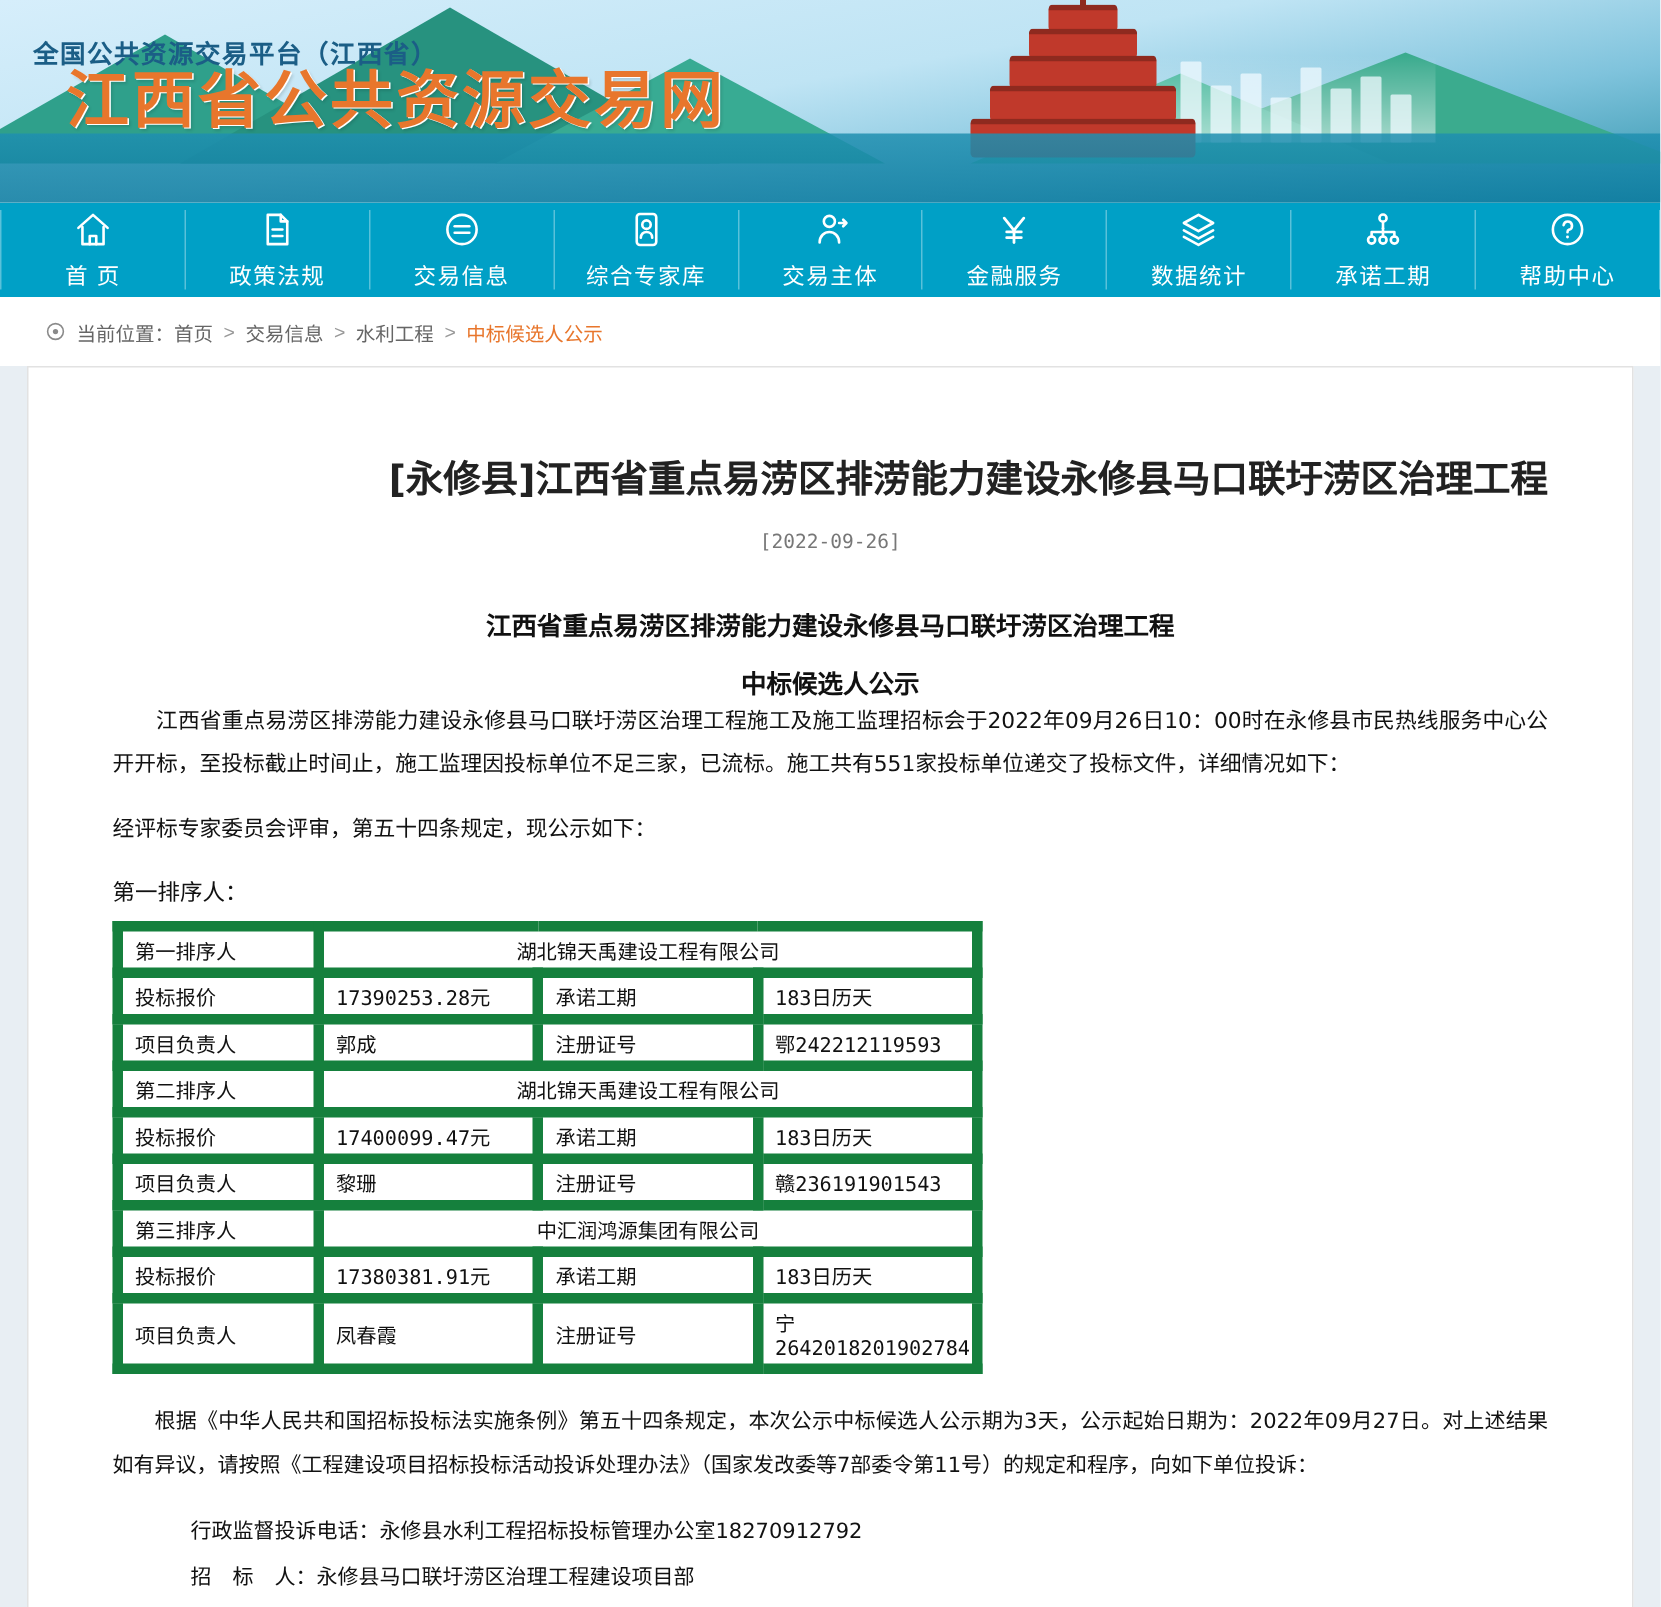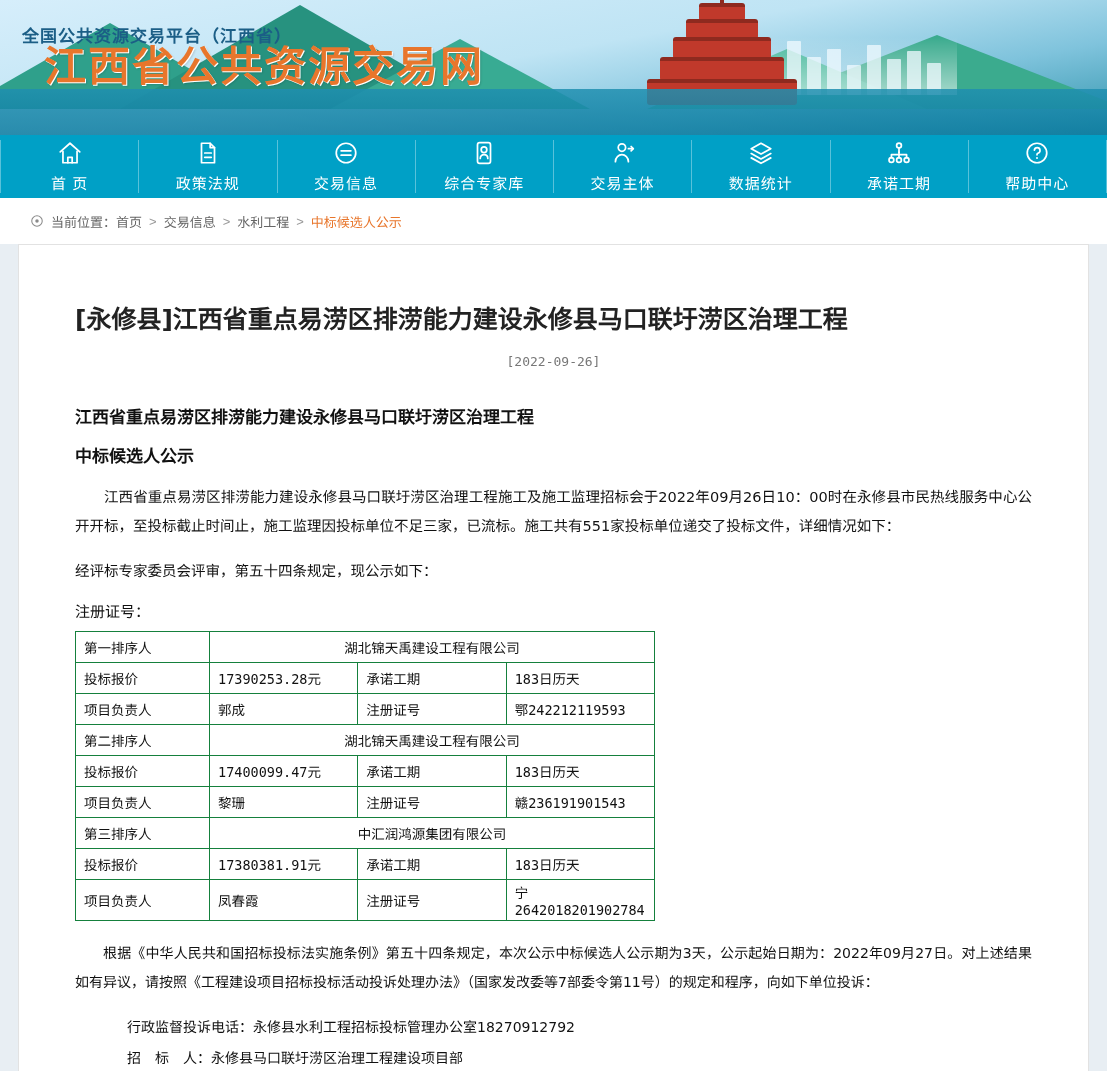--- a/index.html
+++ b/index.html
@@ -137,47 +137,48 @@
     padding: 0 18px 20px 18px;
     background: #e8eef3;
   }
   .card {
     background: #ffffff;
     border: 1px solid #e2e2e2;
     padding: 40px 56px 30px 56px;
     min-height: 760px;
   }
   .doc-title {
-    text-align: left;
+    text-align: right;
     font-size: 25px;
     font-weight: bold;
     color: #222;
     line-height: 1.4;
     font-family: "DejaVu Sans", sans-serif;
   }
   .doc-date {
     text-align: center;
     font-size: 13px;
     color: #777;
     margin-top: 16px;
     font-family: "DejaVu Sans Mono", monospace;
   }
   .doc-sub1, .doc-sub2 {
+    text-align: center;
     font-size: 17px;
     font-weight: bold;
     color: #111;
     font-family: "DejaVu Sans", sans-serif;
   }
   .doc-sub1 { margin-top: 34px; }
   .doc-sub2 { margin-top: 14px; }
   .para {
     font-size: 14.5px;
     color: #111;
     line-height: 2.0;
-    margin-top: 16px;
+    margin-top: 0;
     text-align: justify;
     font-family: "DejaVu Sans", sans-serif;
   }
   .para.indent { text-indent: 2em; }
   .list-label {
     font-size: 15px;
     color: #111;
     margin-top: 14px;
     font-weight: normal;
     font-family: "DejaVu Sans", sans-serif;
@@ -185,21 +186,21 @@
 
   
   table.bid {
     border-collapse: collapse;
     margin-top: 10px;
     width: 580px;
     table-layout: fixed;
     font-family: "DejaVu Sans", sans-serif;
   }
   table.bid td {
-    border: 1px solid #15803d;
+    border: 7px solid #15803d;
     height: 31px;
     font-size: 13.5px;
     color: #111;
     padding: 2px 8px;
     vertical-align: middle;
   }
   td.lbl { width: 134px; }
   td.val1 { width: 148px; font-family: "DejaVu Sans Mono", monospace; font-size: 12.5px; }
   td.lbl2 { width: 126px; }
   td.val2 { width: 172px; font-family: "DejaVu Sans Mono", monospace; font-size: 12.5px; }
@@ -323,20 +324,31 @@
         <svg viewBox="0 0 24 24" fill="none" stroke="#fff" stroke-width="1.6" stroke-linecap="round" stroke-linejoin="round">
           <circle cx="11" cy="7" r="3.4"></circle>
             <path d="M5 20 c0-4 3-6.5 6-6.5 s6 2.5 6 6.5"></path>
             <path d="M17 8 h4"></path>
             <path d="M19.5 6 l2 2 l-2 2"></path>
         </svg>
       </span>
       <span class="nav-label">交易主体</span>
     </div>
 
+    <div class="nav-item">
+      <span class="nav-icon">
+        <svg viewBox="0 0 24 24" fill="none" stroke="#fff" stroke-width="1.7" stroke-linecap="round" stroke-linejoin="round">
+          <path d="M6 5 L12 12.5 L18 5"></path>
+            <path d="M12 12.5 V20"></path>
+            <path d="M7.5 13.5 h9"></path>
+            <path d="M7.5 17 h9"></path>
+        </svg>
+      </span>
+      <span class="nav-label">金融服务</span>
+    </div>
 
     <div class="nav-item">
       <span class="nav-icon">
         <svg viewBox="0 0 24 24" fill="none" stroke="#fff" stroke-width="1.6" stroke-linecap="round" stroke-linejoin="round">
           <path d="M12 3 L21 8 L12 13 L3 8 z"></path>
             <path d="M3 12.5 L12 17.5 L21 12.5"></path>
             <path d="M3 16.5 L12 21.5 L21 16.5"></path>
         </svg>
       </span>
       <span class="nav-label">数据统计</span>
@@ -392,21 +404,21 @@
 
       <h1 class="doc-title">[永修县]江西省重点易涝区排涝能力建设永修县马口联圩涝区治理工程</h1>
       <div class="doc-date">[2022-09-26]</div>
 
       <div class="doc-sub1">江西省重点易涝区排涝能力建设永修县马口联圩涝区治理工程</div>
       <div class="doc-sub2">中标候选人公示</div>
 
       <p class="para indent">江西省重点易涝区排涝能力建设永修县马口联圩涝区治理工程施工及施工监理招标会于2022年09月26日10：00时在永修县市民热线服务中心公开开标，至投标截止时间止，施工监理因投标单位不足三家，已流标。施工共有551家投标单位递交了投标文件，详细情况如下：</p>
       <p class="para">经评标专家委员会评审，第五十四条规定，现公示如下：</p>
 
-      <div class="list-label">注册证号：</div>
+      <div class="list-label">第一排序人：</div>
 
       <table class="bid">
         <tbody>
 
           <tr>
             <td class="lbl">第一排序人</td>
             <td class="company" colspan="3">湖北锦天禹建设工程有限公司</td>
           </tr>
           <tr>
             <td class="lbl">投标报价</td>

